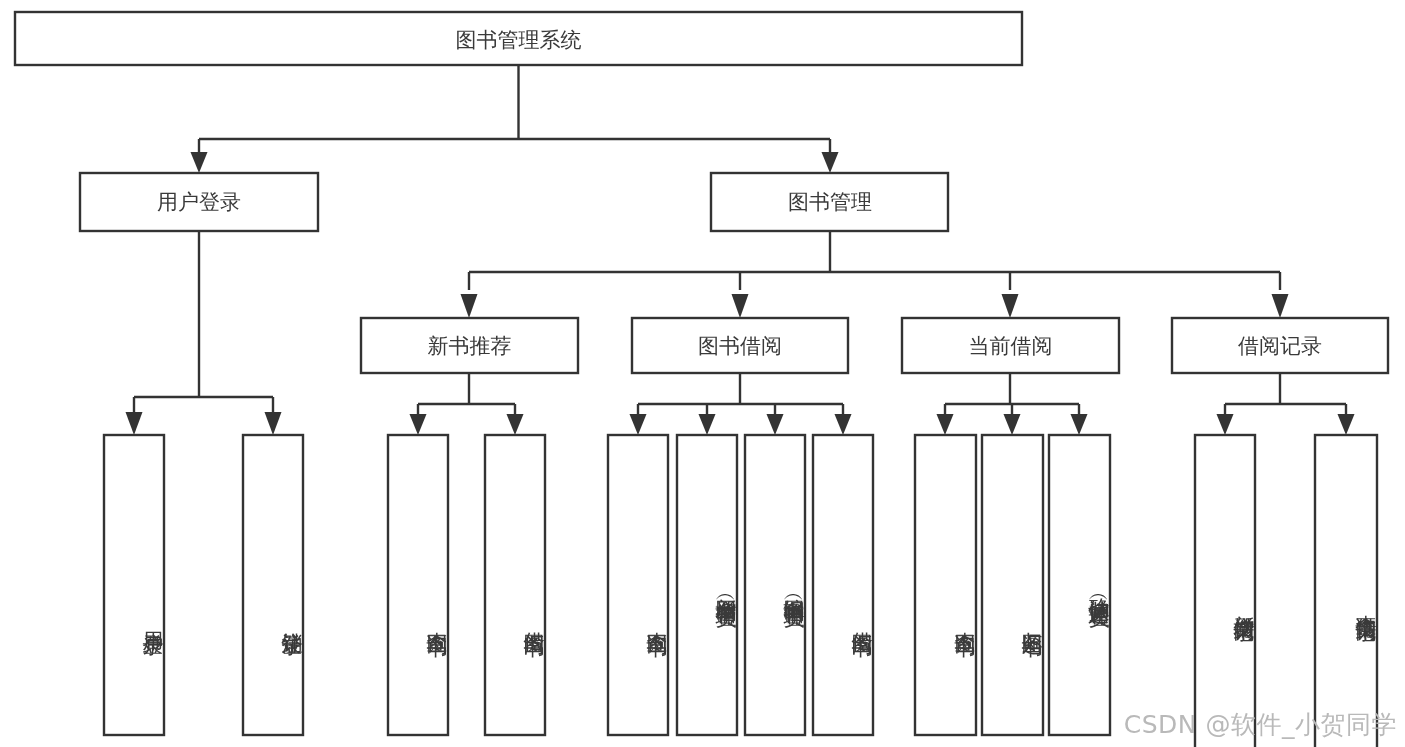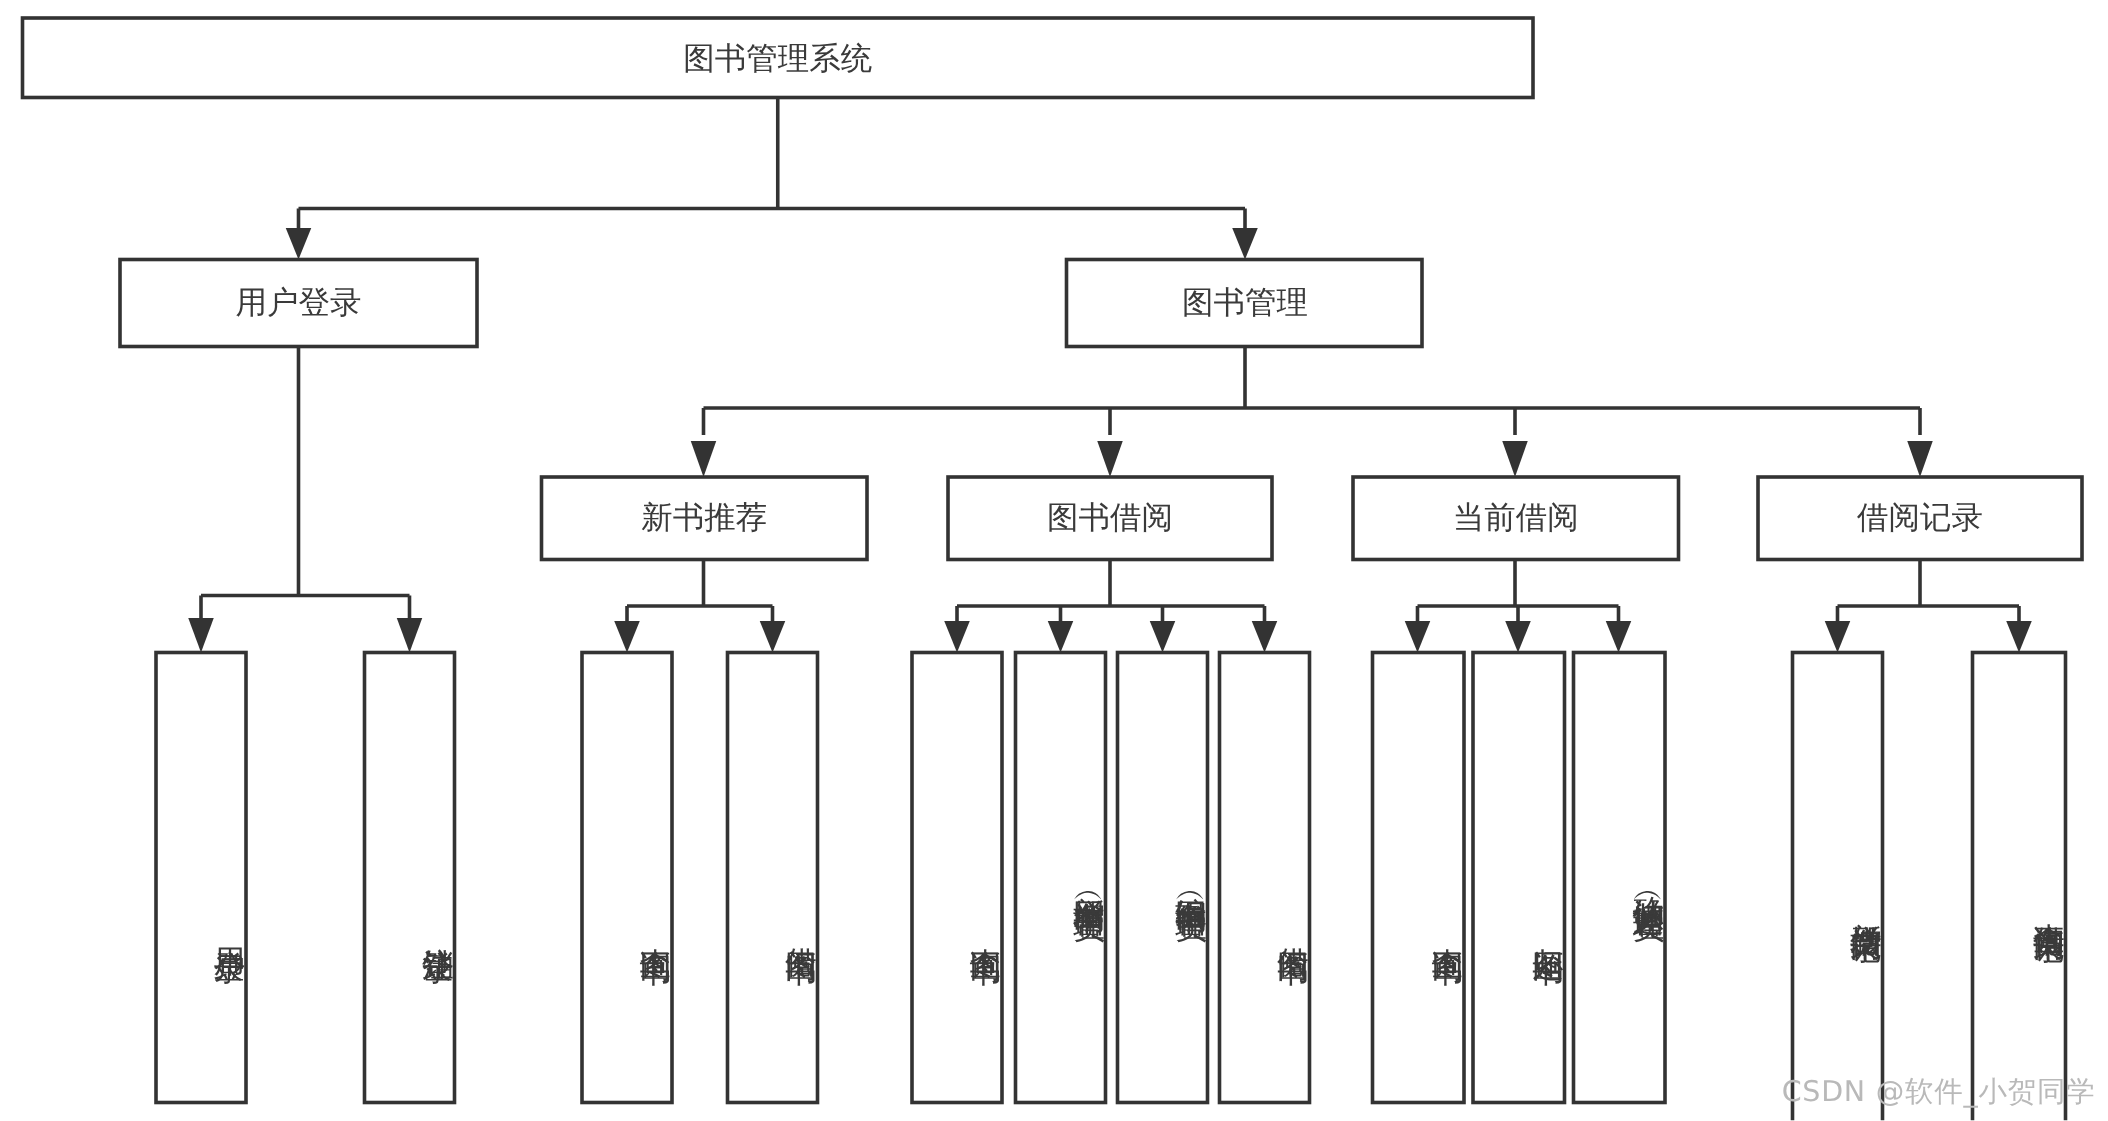--- a/index.html
+++ b/index.html
@@ -62,21 +62,21 @@
     letter-spacing: 1.5px;
     white-space: nowrap;
     pointer-events: none;
     overflow: hidden;
   }
   .watermark {
     position: absolute;
     right: 8px;
     bottom: 6px;
     font-family: "DejaVu Sans", "Liberation Sans", sans-serif;
-    font-size: 19px;
+    font-size: 25px;
     color: #b9b9b9;
     letter-spacing: 0.5px;
     white-space: nowrap;
     pointer-events: none;
   }
 </style>
 </head>
 <body>
 
 <div id="diagram-root">

